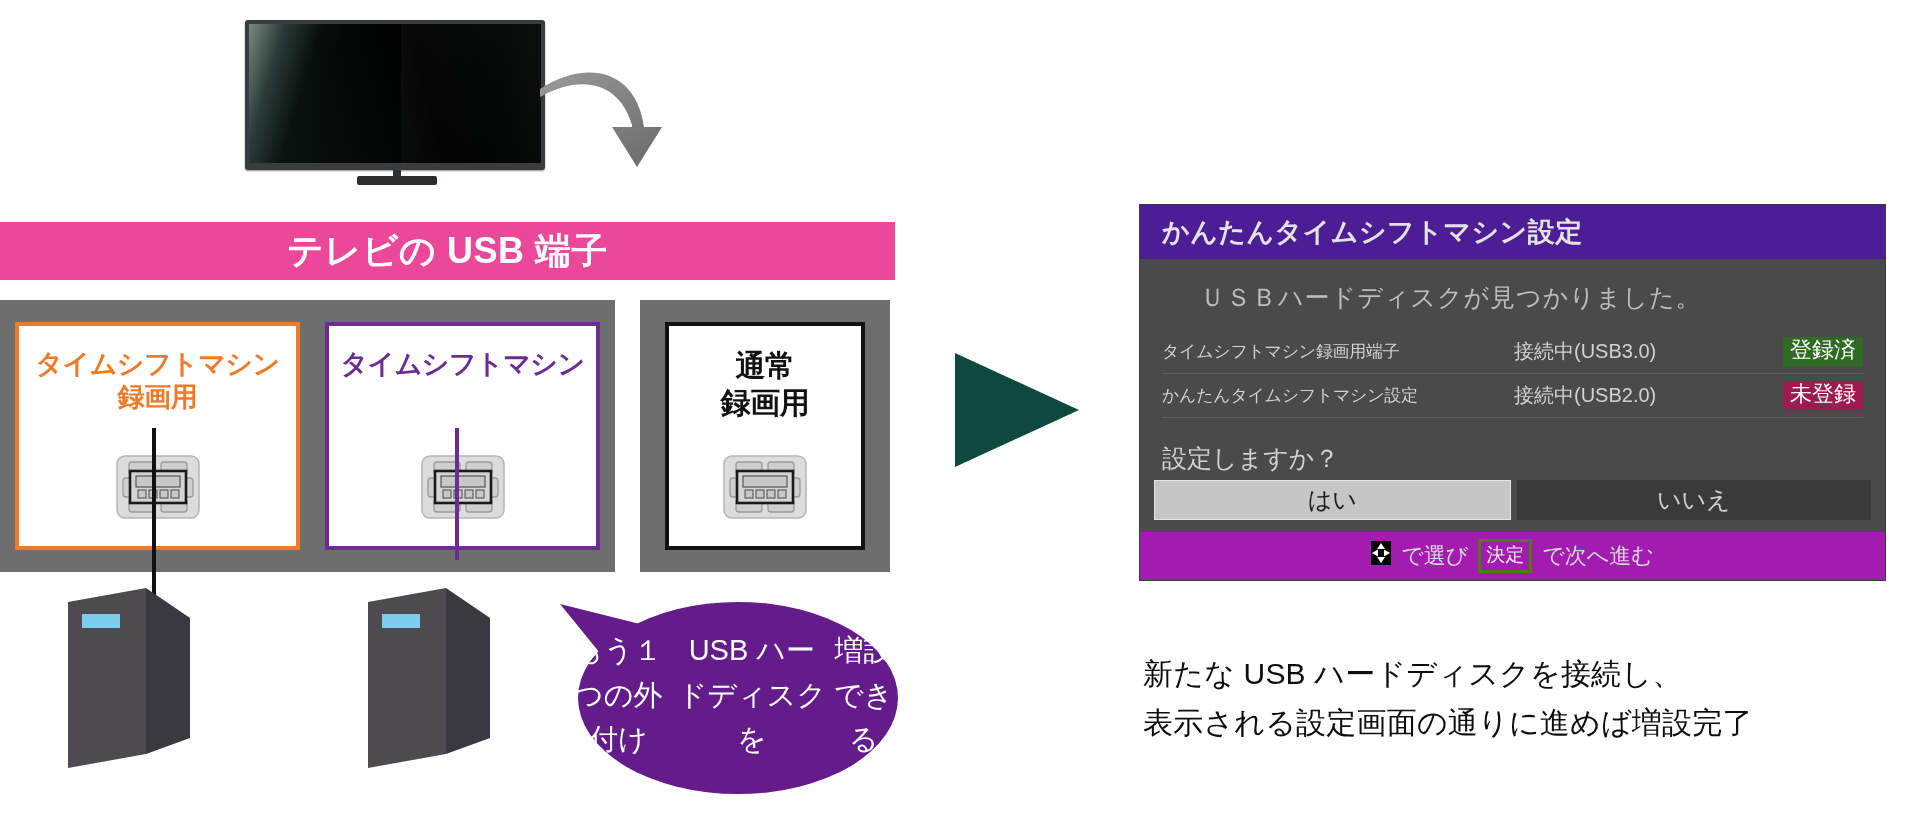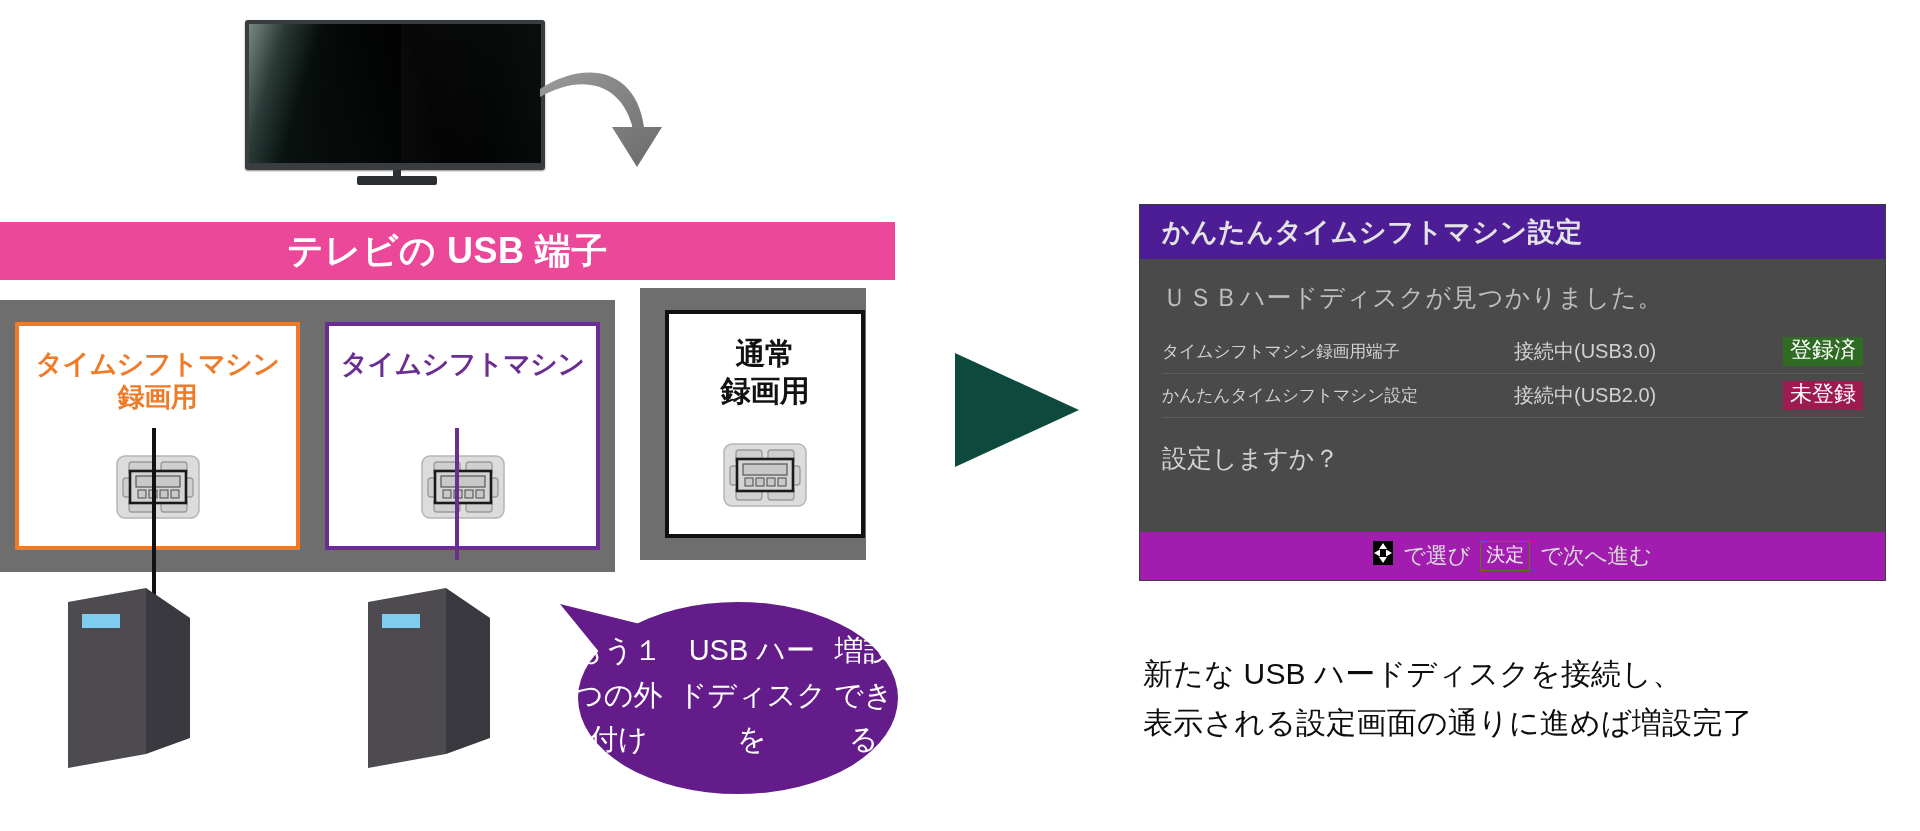--- a/index.html
+++ b/index.html
@@ -38,21 +38,21 @@
     display:flex;align-items:center;justify-content:center;
   }
   #usb-header span{
     color:#fff;font-weight:bold;font-size:36px;letter-spacing:.5px;
     font-family:"Liberation Sans","DejaVu Sans",sans-serif;
   }
 
   
   .port-group{background:#6e6e6e;}
   #group-tsm{left:0;top:300px;width:615px;height:272px;}
-  #group-normal{left:640px;top:288px;width:226px;height:272px;}
+  #group-normal{left:640px;top:300px;width:250px;height:272px;}
 
   .port-card{position:absolute;background:#fff;box-sizing:border-box;}
   #card-rec{left:15px;top:22px;width:285px;height:228px;border:4px solid #ef7b28;}
   #card-add{left:325px;top:22px;width:275px;height:228px;border:4px solid #6b2d91;}
   #card-normal{left:25px;top:22px;width:200px;height:228px;border:4px solid #111;}
 
   .card-text{
     position:absolute;left:0;right:0;top:22px;text-align:center;
     font-weight:bold;line-height:1.22;letter-spacing:-.5px;
   }
@@ -91,21 +91,21 @@
     left:1140px;top:205px;width:745px;height:375px;
     background:#4a4a4a;box-shadow:0 0 0 1px #3c3c3c;
   }
   #osd-title{
     height:54px;background:#4c1d95;display:flex;align-items:center;
     padding-left:22px;box-sizing:border-box;
   }
   #osd-title span{color:#e3e3e3;font-size:27px;font-weight:bold;letter-spacing:.5px;}
 
   #osd-body{padding:0 22px;box-sizing:border-box;}
-  #osd-found{color:#bdbdbd;font-size:25px;padding:22px 0 16px 0;letter-spacing:1px;}
+  #osd-found{color:#bdbdbd;font-size:25px;padding:22px 0 16px 0;letter-spacing:1px;margin-left:38px;}
 
   .osd-row{
     display:flex;align-items:center;height:43px;
     border-bottom:1px solid #5d5d5d;
   }
   .osd-row:first-of-type{border-top:1px solid #5d5d5d;}
   .osd-row .rname{flex:0 0 352px;color:#d2d2d2;font-size:17px;letter-spacing:-.3px;}
   .osd-row .rstat{flex:0 0 190px;color:#d2d2d2;font-size:20px;}
   .osd-row .rbadge{
     margin-left:auto;color:#fff;font-size:22px;padding:1px 7px 3px 7px;line-height:1.1;
@@ -124,21 +124,21 @@
   }
   #btn-yes{background:#c6c6c6;color:#1c1c1c;border:1px solid #e6e6e6;}
   #btn-no{background:#3a3a3a;color:#cfcfcf;}
 
   #osd-footer{
     position:absolute;left:0;right:0;bottom:0;height:48px;background:#a21caf;
     display:flex;align-items:center;justify-content:center;gap:10px;
     color:#d8d8d8;font-size:22px;
   }
   #osd-footer .keybox{
-    border:1px solid #4d7c0f;padding:0 5px 2px 5px;font-size:19px;line-height:1.35;color:#eee;
+    border:3px solid #4d7c0f;padding:0 5px 2px 5px;font-size:19px;line-height:1.35;color:#eee;
   }
 
   
   #caption{
     left:1143px;top:650px;width:760px;
     color:#0d0d0d;font-size:30px;line-height:1.62;letter-spacing:.2px;
   }
 </style>
 </head>
 <body>
@@ -299,20 +299,24 @@
 
     <div class="osd-row">
       <div class="rname">かんたんタイムシフトマシン設定</div>
       <div class="rstat">接続中(USB2.0)</div>
       <div class="rbadge badge-magenta">未登録</div>
     </div>
 
     <div id="osd-ask">設定しますか？</div>
   </div>
 
+  <div id="osd-buttons">
+    <div class="osd-btn" id="btn-yes">はい</div>
+    <div class="osd-btn" id="btn-no">いいえ</div>
+  </div>
 
   <div id="osd-footer">
     <span>
       <svg width="20" height="24" viewBox="0 0 20 24">
         <rect x="0" y="0" width="20" height="24" fill="#000"></rect>
         <polygon points="10,2 14,8 6,8" fill="#fff"></polygon>
         <polygon points="10,22 14,16 6,16" fill="#fff"></polygon>
         <polygon points="1,12 7,8.5 7,15.5" fill="#fff"></polygon>
         <polygon points="19,12 13,8.5 13,15.5" fill="#fff"></polygon>
       </svg>

